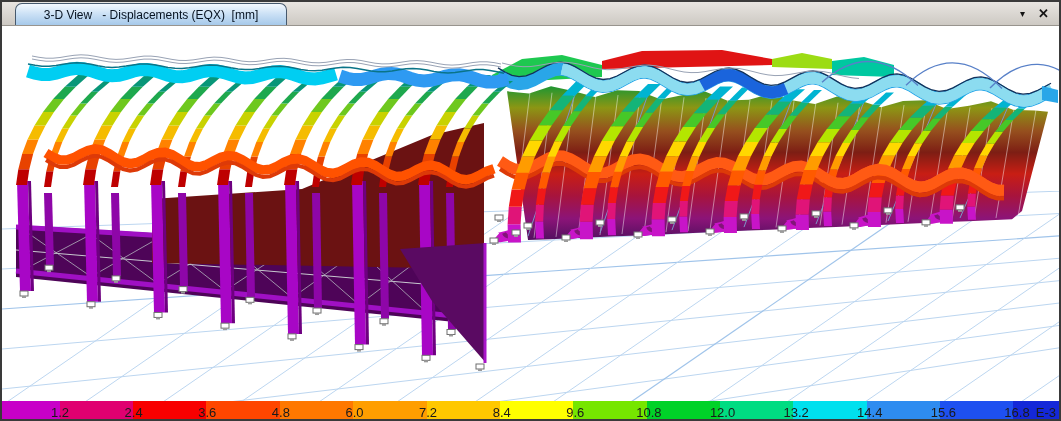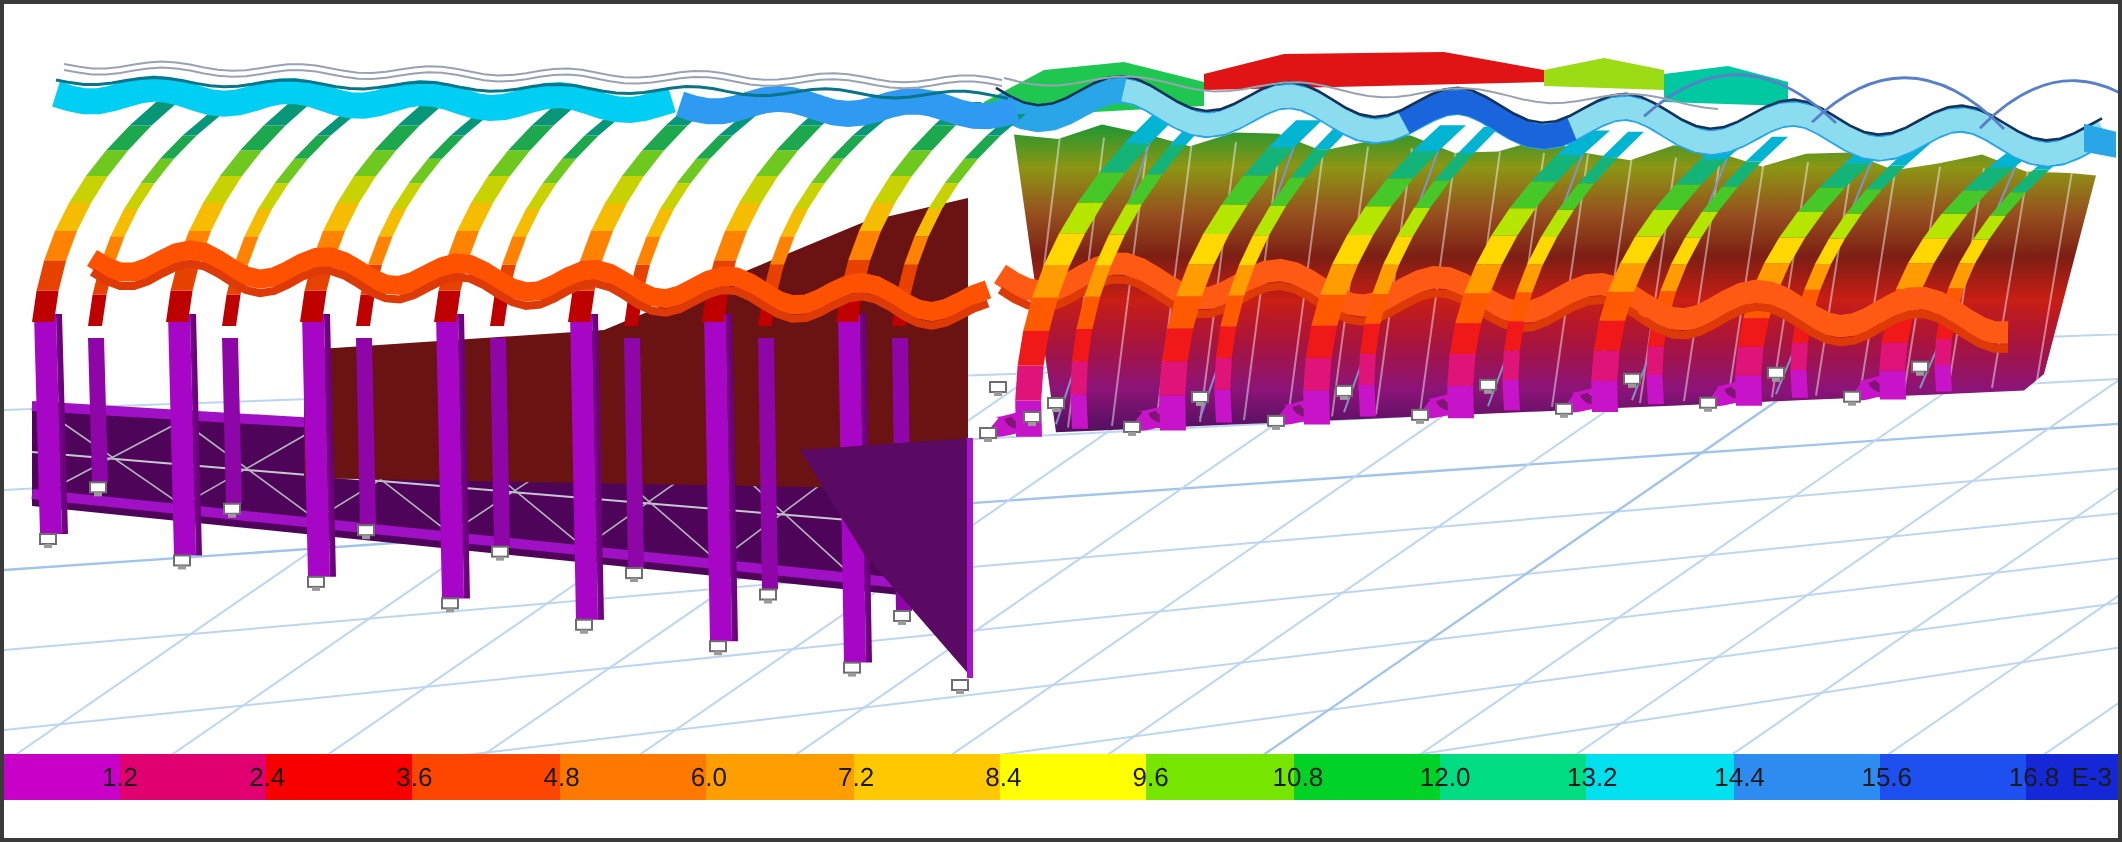--- a/index.html
+++ b/index.html
@@ -21,20 +21,29 @@
   .legend{position:relative;height:23px;width:100%;display:flex;overflow:hidden;}
   .legend .band{height:100%;}
   .legend .lab{position:absolute;top:0;line-height:23px;font-size:13px;color:#1a1a1a;
                transform:translateX(-50%);}
   .legend .lab.exp{transform:none;right:3px;left:auto;}
 </style>
 </head>
 <body>
 
 <div class="window">
+  <div class="titlebar">
+    <div class="tab">
+      <span>3-D View   - Displacements (EQX)  [mm]</span>
+    </div>
+    <div class="tb-controls">
+      <span class="tb-btn dd">▾</span>
+      <span class="tb-btn cl">✕</span>
+    </div>
+  </div>
   <div class="viewport">
     <svg id="scene" class="scene" viewBox="0 23 1061 375">
         <defs>
           <clipPath id="gclip">
             <rect x="0" y="188" width="1061" height="210"></rect>
           </clipPath>
           <linearGradient id="wallg" x1="0" y1="0" x2="0" y2="1">
             <stop offset="0.00" stop-color="#1E9632"></stop>
             <stop offset="0.14" stop-color="#8C9614"></stop>
             <stop offset="0.29" stop-color="#96501E"></stop>

